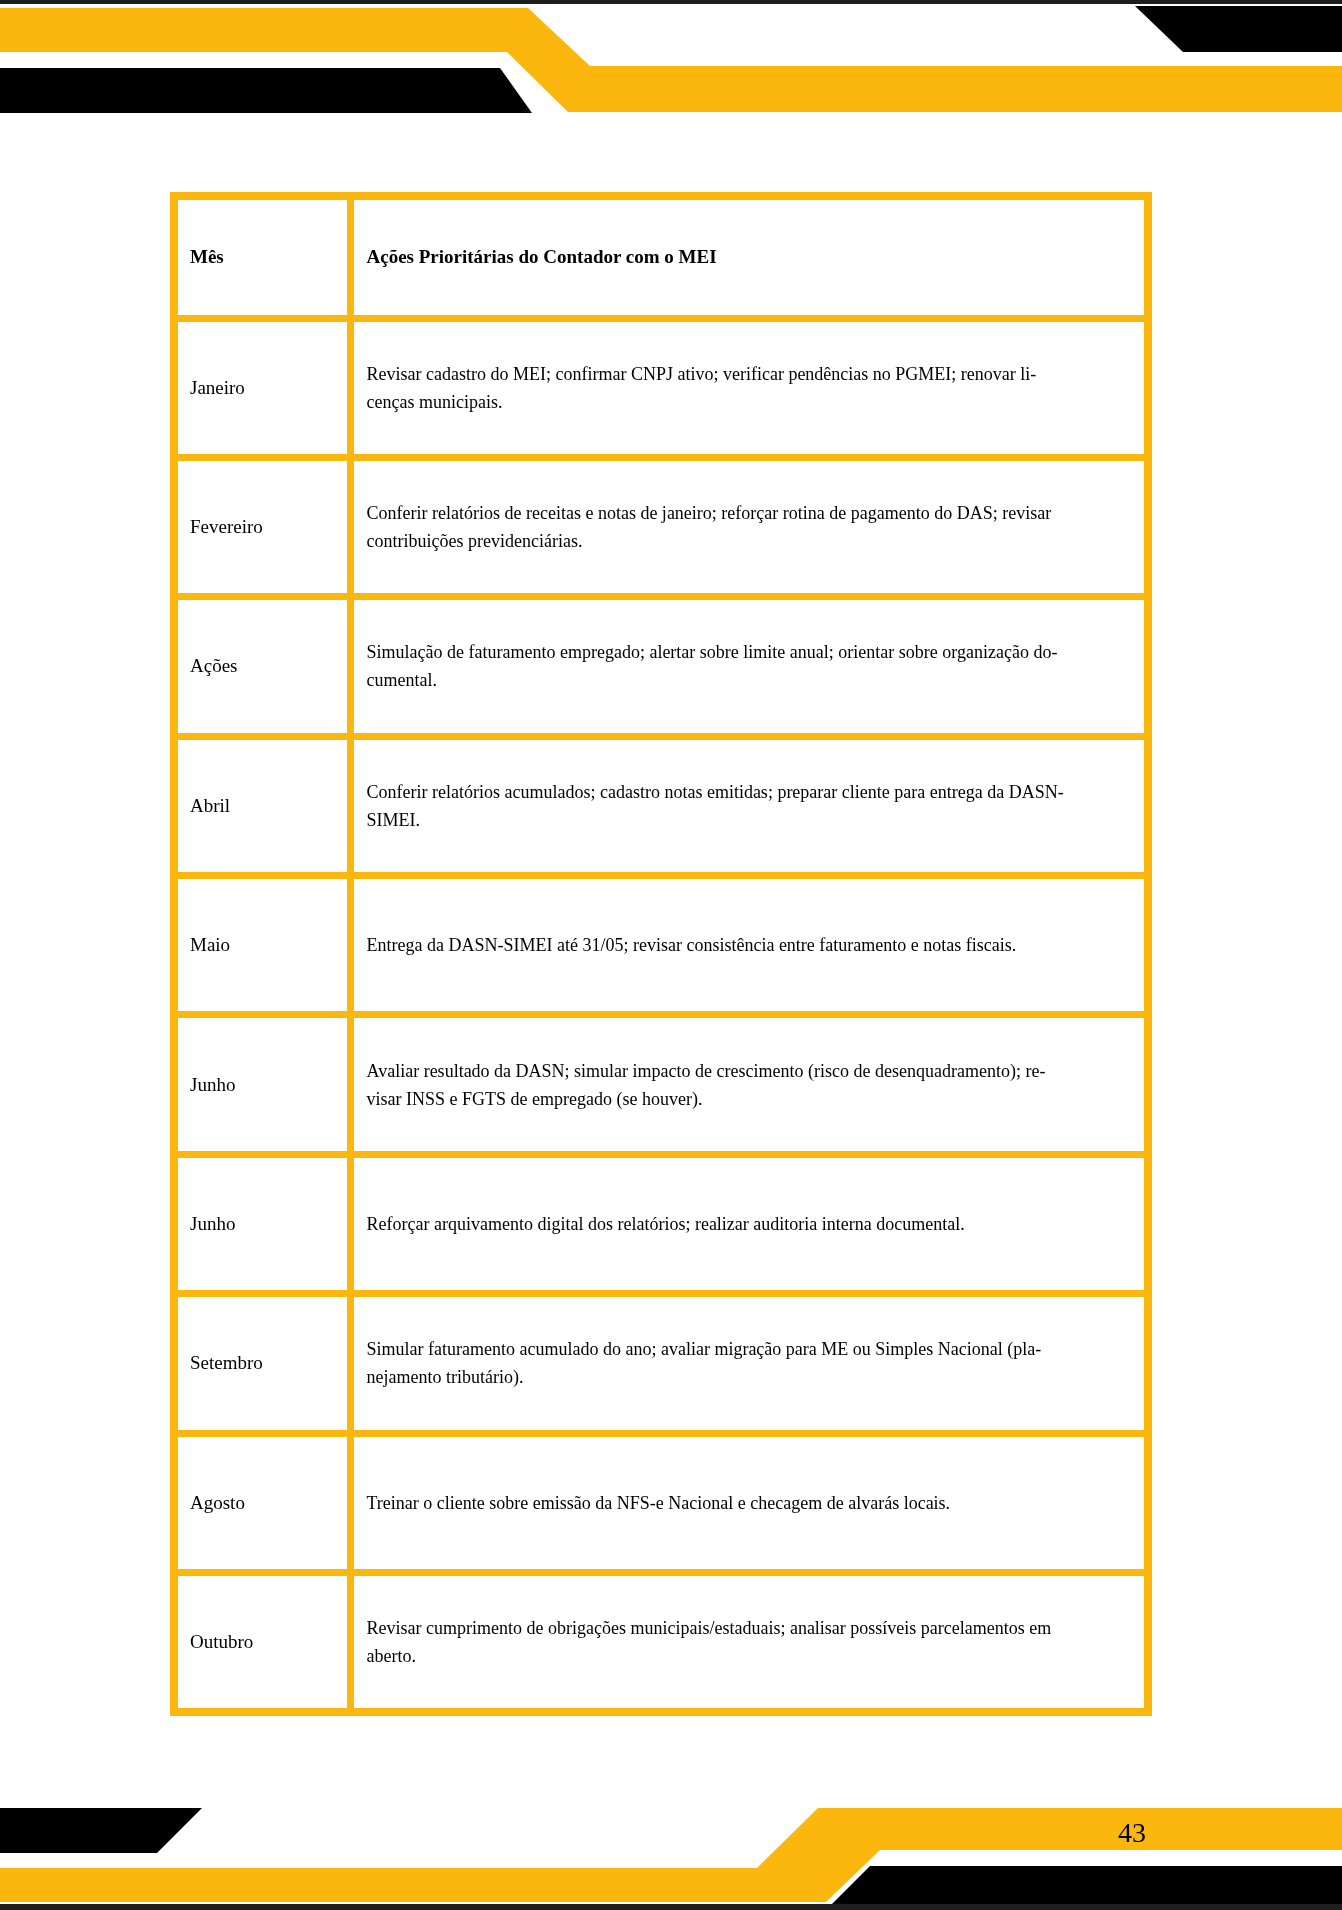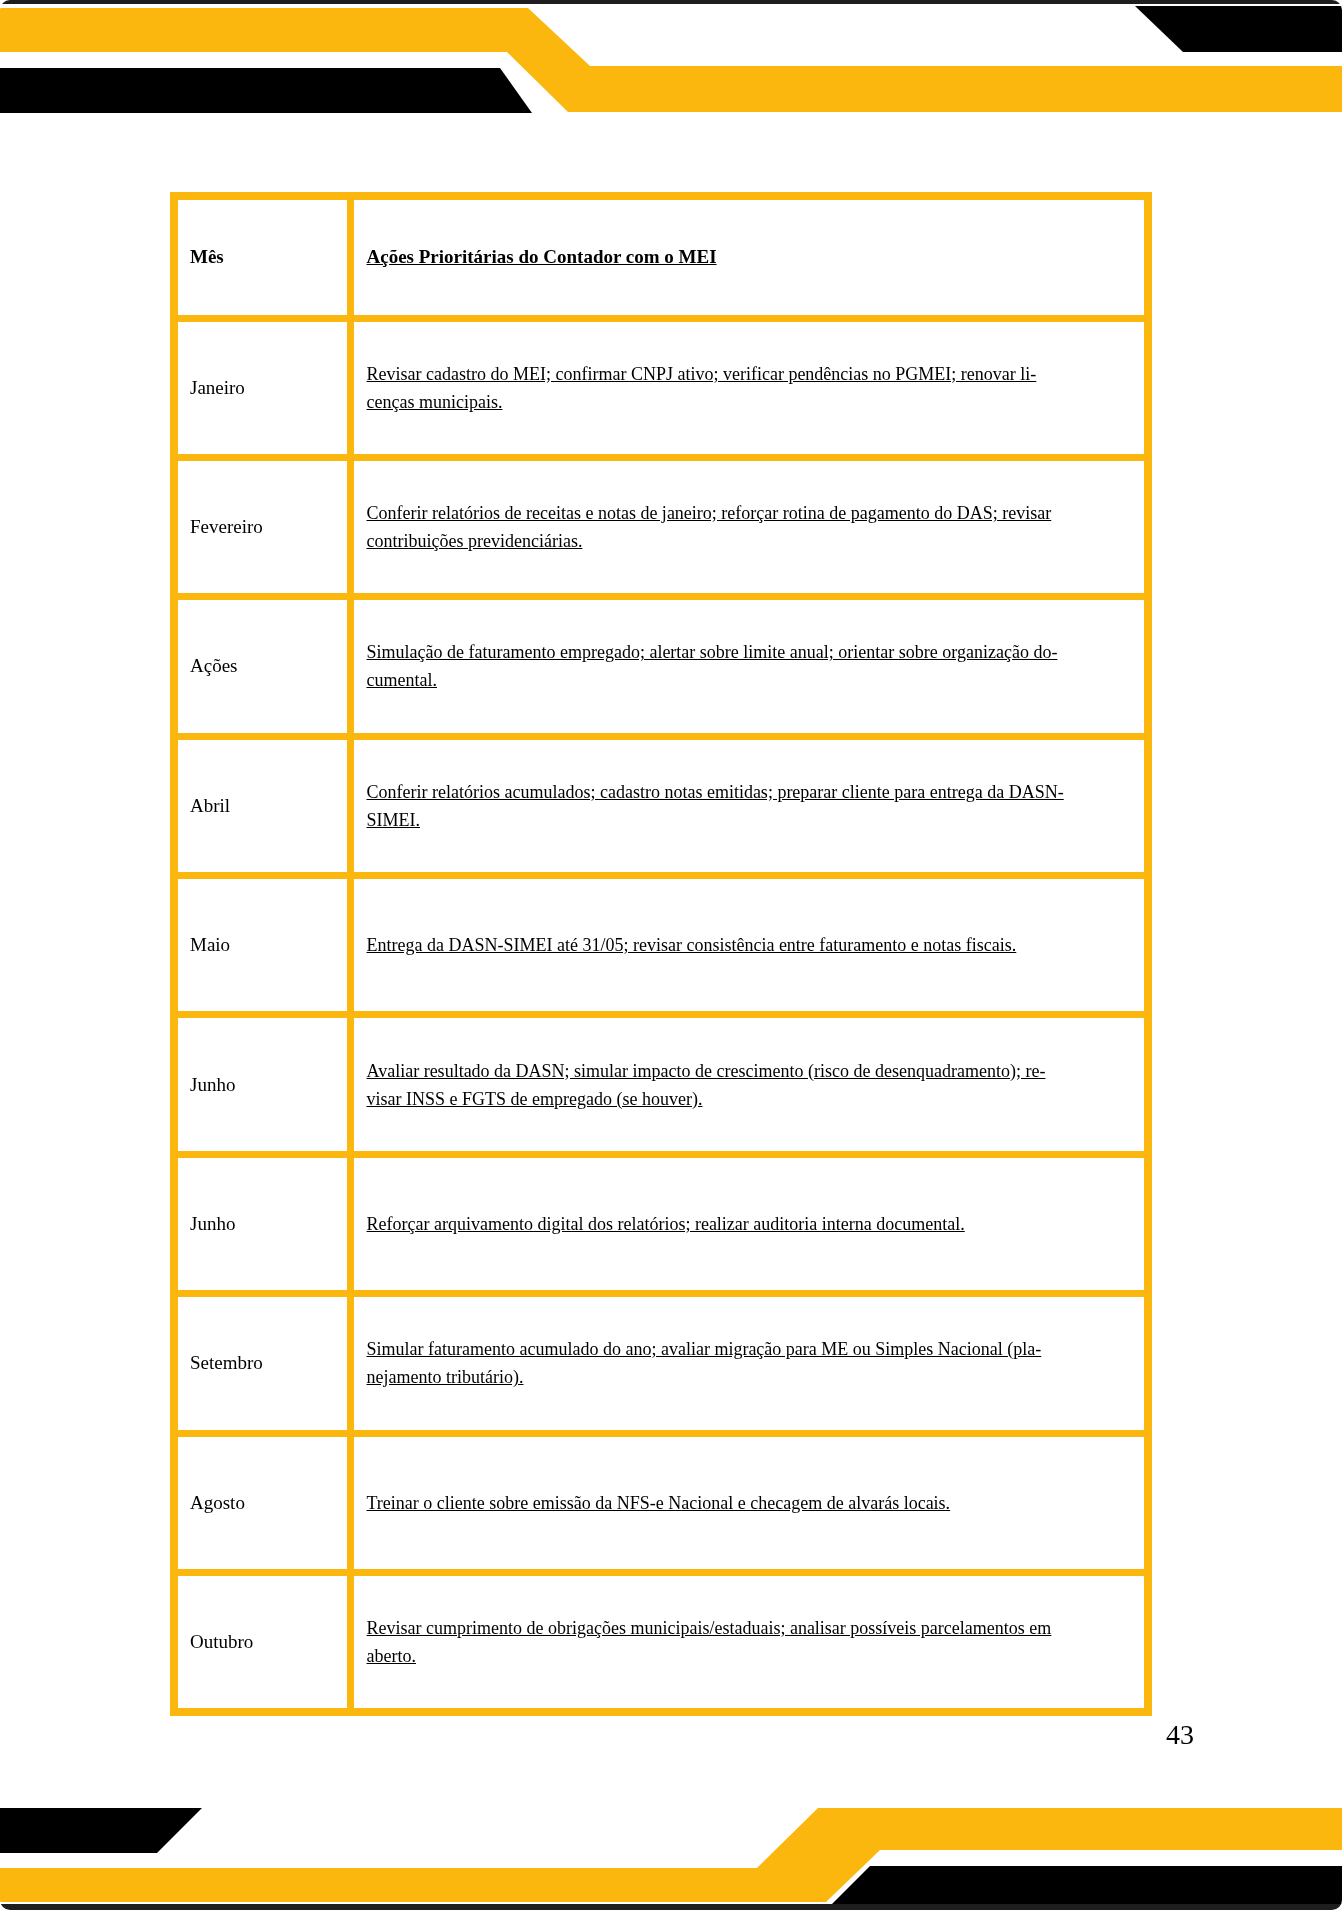--- a/index.html
+++ b/index.html
@@ -9,21 +9,21 @@
     --paper:#FFFFFF;
   }
   html,body{margin:0;padding:0;}
   body{
     width:1342px;height:1910px;
     background:var(--paper);
     position:relative;
     font-family:"Liberation Serif","DejaVu Serif",serif;
     color:var(--ink);
   }
-  .sheet{position:absolute;inset:0;overflow:hidden;border-radius:10px;}
+  .sheet{position:absolute;inset:0;overflow:hidden;}
   svg.deco{position:absolute;left:0;top:0;display:block;}
   .fill-accent{fill:var(--accent);}
   .fill-black{fill:#000000;}
   .fill-edge{fill:var(--edge);}
 
   table.mei{
     position:absolute;left:170px;top:192px;
     width:982px;height:1524px;
     table-layout:fixed;
     border-collapse:collapse;
@@ -43,35 +43,33 @@
     font-size:19px;
     font-weight:normal;
   }
   th.month{font-weight:bold;}
   .actions{
     padding:0 12px 0 13px;
     font-size:18px;
     line-height:28px;
     font-weight:normal;
     white-space:pre-wrap;
-    text-decoration:underline;
   }
   th.actions{
     font-size:19px;
     font-weight:bold;
     white-space:normal;
   }
   .page-number{
     position:absolute;
-    left:1118px;top:1720px;
+    left:1118px;top:1818px;
     font-size:28px;
     line-height:1.1;
     color:var(--ink);
     z-index:3;
-    margin-left:48px;
   }
 </style>
 </head>
 <body>
 
 <div class="sheet">
 
   <svg class="deco" width="1342" height="1910" viewBox="0 0 1342 1910" xmlns="http://www.w3.org/2000/svg">
 
     <rect class="fill-edge" x="0" y="0" width="1342" height="4"></rect>

